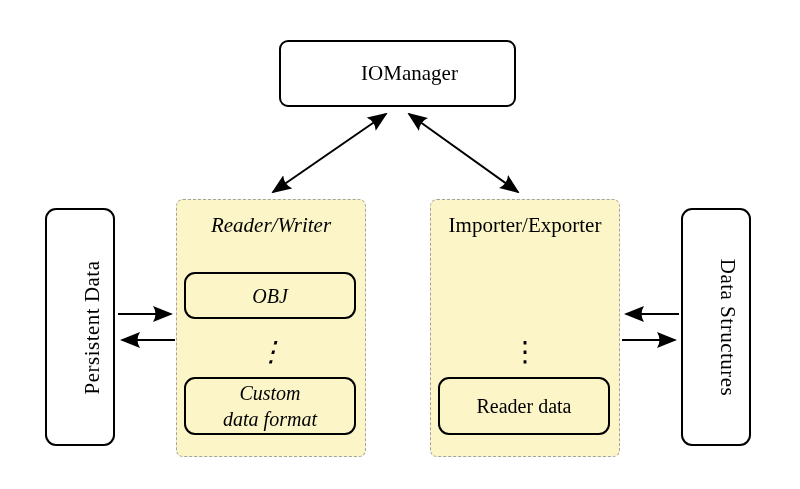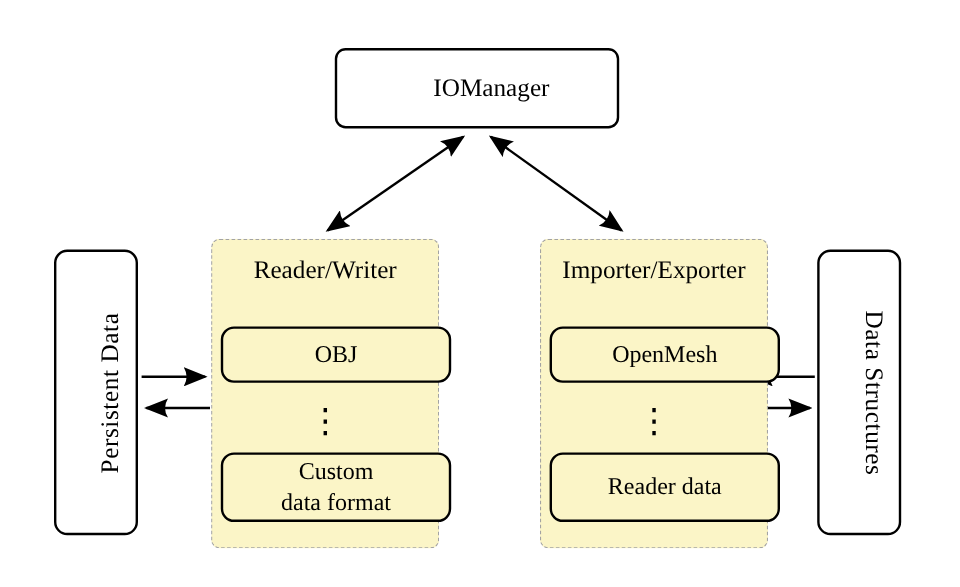--- a/index.html
+++ b/index.html
@@ -61,32 +61,32 @@
   .vtext-cw  { transform: rotate(90deg); }
   .group {
     position: absolute;
     box-sizing: border-box;
     top: 199px;
     width: 190px; height: 258px;
     background: var(--panel-fill, #fbf5c7);
     border: 1.6px dashed var(--panel-border, #a3a3a3);
     border-radius: 7px;
   }
-  .group-left  { left: 176px; }
-  .group-right { left: 450px; }
+  .group-left  { left: 176px; font-style: italic; }
+  .group-right { left: 430px; }
   .group-title {
     position: absolute;
     top: 13px; left: 0; right: 0;
     text-align: center;
     font-size: 21px;
   }
   .inner-node {
     position: absolute;
     left: 7px;
-    width: 192px;
+    width: 172px;
     box-sizing: border-box;
     border: 2.5px solid var(--box-border, #000000);
     border-radius: 11px;
     background: var(--panel-fill, #fbf5c7);
     display: flex;
     flex-direction: column;
     align-items: center;
     justify-content: center;
     font-size: 20px;
     line-height: 26px;
@@ -144,22 +144,19 @@
     </div>
     <div class="dots">⋮</div>
     <div class="inner-node inner-bottom">
       <span>Custom</span>
       <span>data format</span>
     </div>
   </div>
 
   <div class="group group-right">
     <div class="group-title">Importer/Exporter</div>
-    <div class="inner-node inner-top">
-      <span>OpenMesh</span>
-    </div>
     <div class="dots">⋮</div>
     <div class="inner-node inner-bottom">
       <span>Reader data</span>
     </div>
   </div>
 
 </div>
 
 </body></html>

